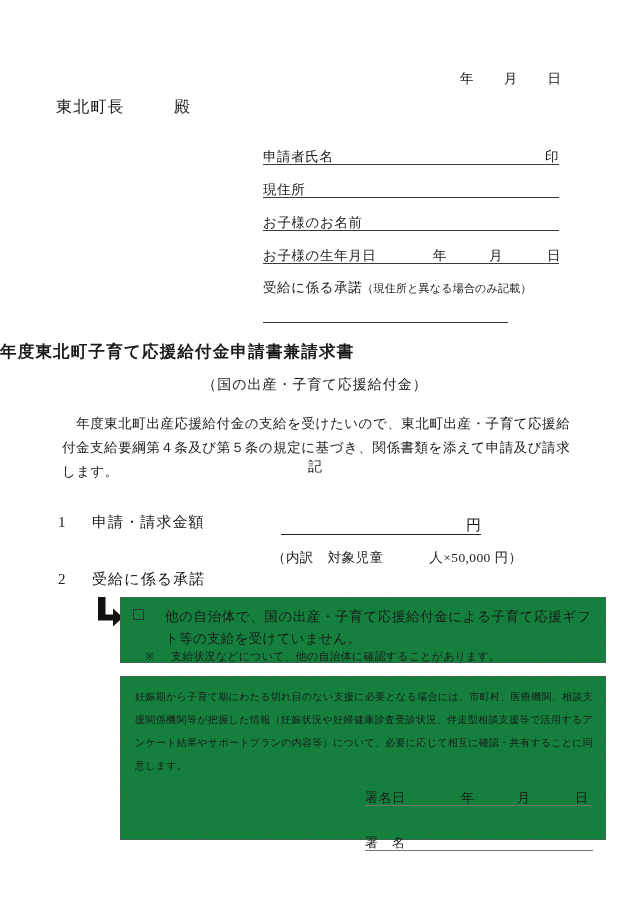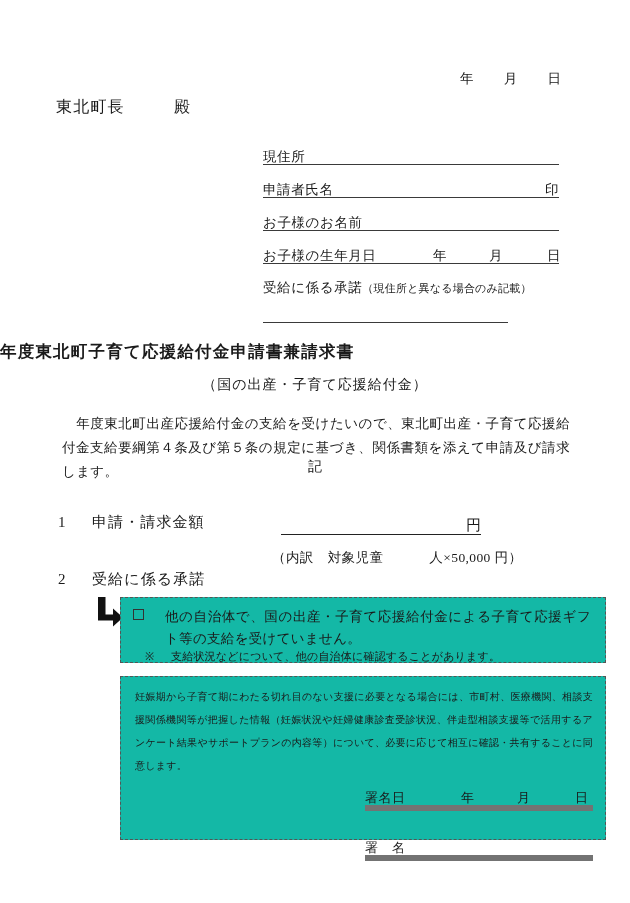--- a/index.html
+++ b/index.html
@@ -200,21 +200,21 @@
     top: 596px;
     width: 28px;
     height: 34px;
   }
 
   
   .dashed-box {
     position: absolute;
     border: 1px dashed #555;
     box-sizing: border-box;
-    background: #14b8a6;
+    background: #15803d;
   }
   .box-consent-gift {
     left: 120px;
     top: 597px;
     width: 486px;
     height: 66px;
   }
   .box-consent-share {
     left: 120px;
     top: 676px;
@@ -268,21 +268,21 @@
   }
 
   .sign-fields {
     position: absolute;
     left: 244px;
     top: 108px;
     width: 228px;
   }
   .sign-row {
     position: relative;
-    border-bottom: 6px solid #737373;
+    border-bottom: 1px solid #737373;
     height: 20px;
     font-size: 13px;
     letter-spacing: 0.5px;
     margin-bottom: 24px;
   }
   .sign-row .lbl {
     position: absolute;
     left: 0;
     bottom: 1px;
     line-height: 1;
@@ -311,26 +311,26 @@
   </div>
 
   <div class="abs jp addressee nowrap">
     <span>東北町長</span>
     <span class="to">殿</span>
   </div>
 
   <div class="fields">
 
     <div class="field-row">
-      <span class="lbl">現住所</span>
-    </div>
-
-    <div class="field-row">
       <span class="lbl">申請者氏名</span>
       <span class="seal">印</span>
+    </div>
+
+    <div class="field-row">
+      <span class="lbl">現住所</span>
     </div>
 
 
     <div class="field-row">
       <span class="lbl">お子様のお名前</span>
     </div>
 
     <div class="field-row">
       <span class="lbl">お子様の生年月日</span>
       <span class="ymd y">年</span>

